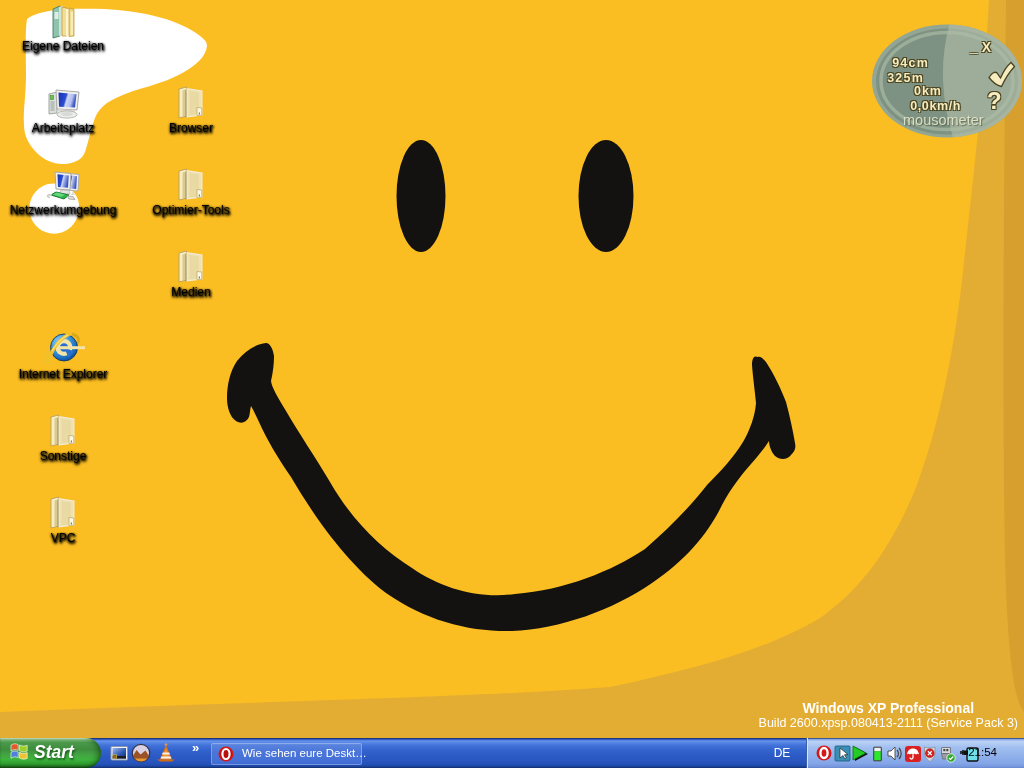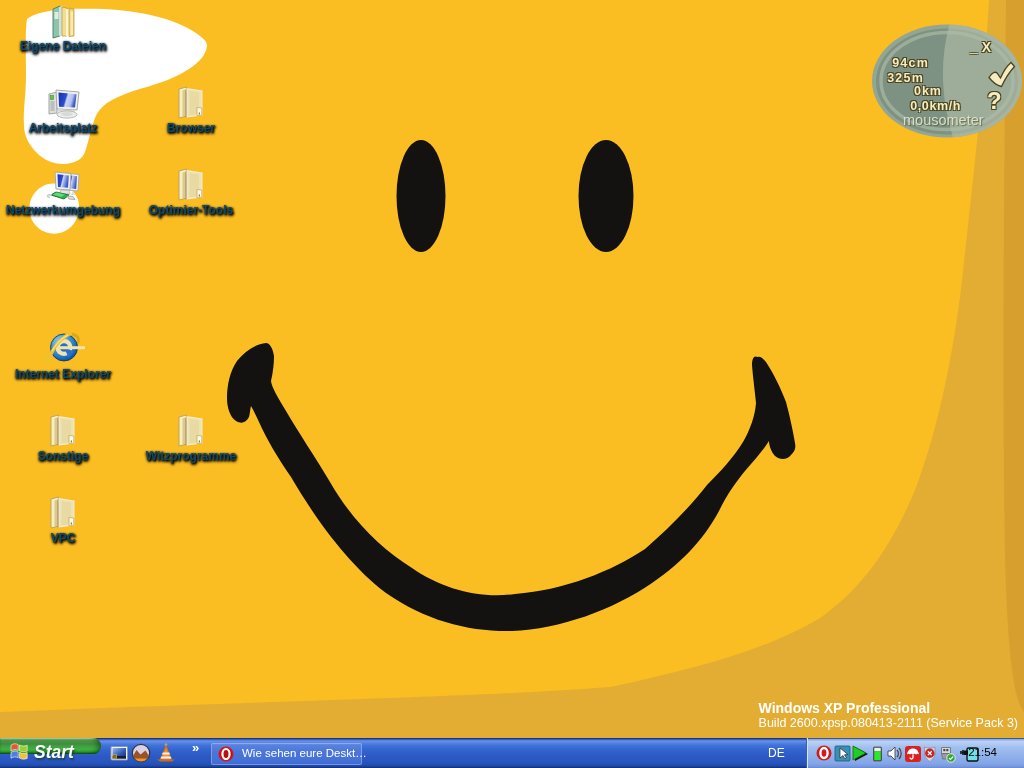--- a/index.html
+++ b/index.html
@@ -2,44 +2,44 @@
 <html><head>
 <meta charset="utf-8">
 <style>
   html,body{margin:0;padding:0;width:1024px;height:768px;overflow:hidden;
     font-family:"Liberation Sans",sans-serif;}
   #desk{position:relative;width:1024px;height:768px;background:#fbbe22;}
   #bg{position:absolute;left:0;top:0;}
   .cell{position:absolute;width:120px;text-align:center;}
   .cell .ico{height:37px;display:flex;align-items:center;justify-content:center;}
   .cell svg{display:block;}
-  .lbl{margin-top:1px;font-size:12px;line-height:13px;color:#0c4a6e;white-space:nowrap;
-    text-shadow:1px 1px 2px #000,0 1px 3px #000,1px 2px 3px rgba(0,0,0,.85);font-weight:bold;}
-  #winver{position:absolute;right:6px;top:701px;text-align:left;color:#fff;}
+  .lbl{margin-top:1px;font-size:12px;line-height:13px;color:#000000;white-space:nowrap;
+    text-shadow:1px 1px 2px #000,0 1px 3px #000,1px 2px 3px rgba(0,0,0,.85);}
+  #winver{position:absolute;right:6px;top:701px;text-align:center;color:#fff;}
   #winver .l1{font-size:14px;font-weight:bold;line-height:15px;}
   #winver .l2{font-size:12.5px;line-height:15px;}
   #taskbar{position:absolute;left:0;top:738px;width:1024px;height:30px;
     background:linear-gradient(180deg,#0b1c55 0%,#27489f 3%,#3c66cd 6%,
       #6696ee 10%,#5b88e6 14%,#4273d8 24%,#3363cd 40%,#2c5ac4 60%,
       #2955be 78%,#2350b4 89%,#1b3f94 96%,#122c68 100%);}
-  #startbtn{position:absolute;left:0;top:0;width:101px;height:16px;
+  #startbtn{position:absolute;left:0;top:0;width:101px;height:30px;
     border-radius:0 15px 15px 0;
     background:linear-gradient(180deg,#e8f5e4 0%,#7aba78 6%,#4c9a4c 15%,
       #3e8e3e 38%,#43a343 55%,#3cb43c 72%,#2f9e2f 86%,#206f20 96%,#174f17 100%);
     box-shadow:inset -5px 0 7px -3px rgba(0,45,0,.6),inset 0 -1px 2px rgba(0,45,0,.35);}
   #startbtn .stxt{position:absolute;left:34px;top:4px;color:#fff;font-style:italic;
     font-weight:bold;font-size:17.5px;text-shadow:1px 2px 2px rgba(10,60,10,.65);}
   #qlaunch{position:absolute;left:106px;top:0;height:30px;}
   #taskbtn{position:absolute;left:211px;top:5px;width:151px;height:22px;
     border-radius:2px;
     background:linear-gradient(180deg,#6f94e4 0%,#5681dc 12%,#4a74d8 45%,#4470d6 85%,#3c68d0 100%);
     box-shadow:inset 0 0 0 1px rgba(185,205,248,.45);}
   #taskbtn .ttxt{position:absolute;left:31px;top:4px;color:#fff;font-size:11.5px;white-space:nowrap;}
   #de{position:absolute;left:768px;top:3px;width:28px;height:24px;color:#fff;
-    font-size:12px;text-align:left;line-height:24px;}
+    font-size:12px;text-align:center;line-height:24px;}
   #tray{position:absolute;left:806px;top:0;width:218px;height:30px;
     background:linear-gradient(180deg,#0c1d57 0%,#85a8e4 4%,#bcd2f6 12%,
       #a2c0f0 30%,#8fb0ea 60%,#84a6e8 85%,#7596dd 96%,#6787cc 100%);
     border-left:1px solid #3a5ea8;box-shadow:inset 1px 0 0 #d6e4fa;}
   #clock{position:absolute;right:28px;top:8px;font-size:11.5px;color:#000;}
   .tico{position:absolute;top:7px;}
 </style>
 </head>
 <body>
 <div id="desk">
@@ -251,34 +251,34 @@
       <polygon points="13.5,2.5 15.5,9 15.5,31 13.5,31.5" fill="#9a8850"></polygon>
       <polygon points="14.5,2 30.5,4.5 30.5,29.5 14.5,31.5" fill="#f4ead6"></polygon>
       <polygon points="15.5,3.2 29.5,5.5 29.5,28.7 15.5,30.3" fill="#efe2b2"></polygon>
       <polygon points="17.5,5 27,6.5 27,28 17.5,29.3" fill="#e9d9a2"></polygon>
       <polygon points="25,21.5 29.8,22 29.8,29.2 25,29.7" fill="#fcf8e4" stroke="#b8a465" stroke-width="0.7"></polygon>
       <polygon points="26.8,26.5 28,26.6 28,28.4 26.8,28.5" fill="#8a7a48"></polygon>
     </svg>
       </div>
     <div class="lbl">Optimier-Tools</div>
   </div>
-  <div class="cell" style="left:131px;top:412px;">
-    <div class="ico">
-        <svg width="38" height="33" viewBox="0 0 38 33">
-      <polygon points="7,3 14.5,1 14.5,30 7,32" fill="#f6eec2" stroke="#b8a05c" stroke-width="0.9"></polygon>
-      <polygon points="10.5,4.5 14,3.5 14,29.5 10.5,30.5" fill="#dcc98c"></polygon>
-      <polygon points="13.5,2.5 15.5,9 15.5,31 13.5,31.5" fill="#9a8850"></polygon>
-      <polygon points="14.5,2 30.5,4.5 30.5,29.5 14.5,31.5" fill="#f4ead6"></polygon>
-      <polygon points="15.5,3.2 29.5,5.5 29.5,28.7 15.5,30.3" fill="#efe2b2"></polygon>
-      <polygon points="17.5,5 27,6.5 27,28 17.5,29.3" fill="#e9d9a2"></polygon>
-      <polygon points="25,21.5 29.8,22 29.8,29.2 25,29.7" fill="#fcf8e4" stroke="#b8a465" stroke-width="0.7"></polygon>
-      <polygon points="26.8,26.5 28,26.6 28,28.4 26.8,28.5" fill="#8a7a48"></polygon>
-    </svg>
-      </div>
-    <div class="lbl">Witzprogramme</div>
+  <div class="cell" style="left:131px;top:248px;">
+    <div class="ico">
+        <svg width="38" height="33" viewBox="0 0 38 33">
+      <polygon points="7,3 14.5,1 14.5,30 7,32" fill="#f6eec2" stroke="#b8a05c" stroke-width="0.9"></polygon>
+      <polygon points="10.5,4.5 14,3.5 14,29.5 10.5,30.5" fill="#dcc98c"></polygon>
+      <polygon points="13.5,2.5 15.5,9 15.5,31 13.5,31.5" fill="#9a8850"></polygon>
+      <polygon points="14.5,2 30.5,4.5 30.5,29.5 14.5,31.5" fill="#f4ead6"></polygon>
+      <polygon points="15.5,3.2 29.5,5.5 29.5,28.7 15.5,30.3" fill="#efe2b2"></polygon>
+      <polygon points="17.5,5 27,6.5 27,28 17.5,29.3" fill="#e9d9a2"></polygon>
+      <polygon points="25,21.5 29.8,22 29.8,29.2 25,29.7" fill="#fcf8e4" stroke="#b8a465" stroke-width="0.7"></polygon>
+      <polygon points="26.8,26.5 28,26.6 28,28.4 26.8,28.5" fill="#8a7a48"></polygon>
+    </svg>
+      </div>
+    <div class="lbl">Medien</div>
   </div>
 
   <div id="winver">
     <div class="l1">Windows XP Professional</div>
     <div class="l2">Build 2600.xpsp.080413-2111 (Service Pack 3)</div>
   </div>
 
   <div id="taskbar">
     <div id="startbtn">
       <svg width="20" height="20" viewBox="0 0 20 20" style="position:absolute;left:10px;top:5px;">

